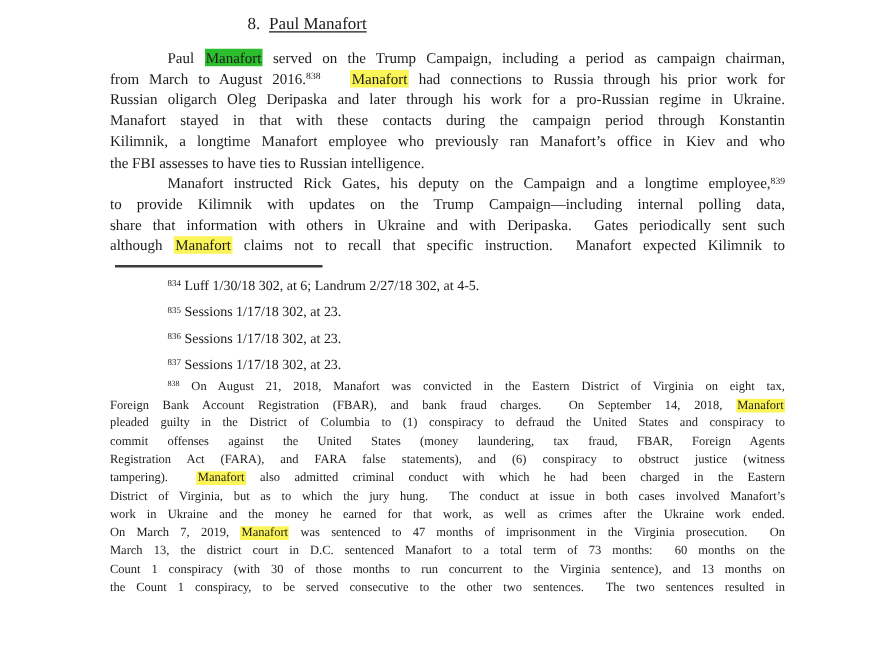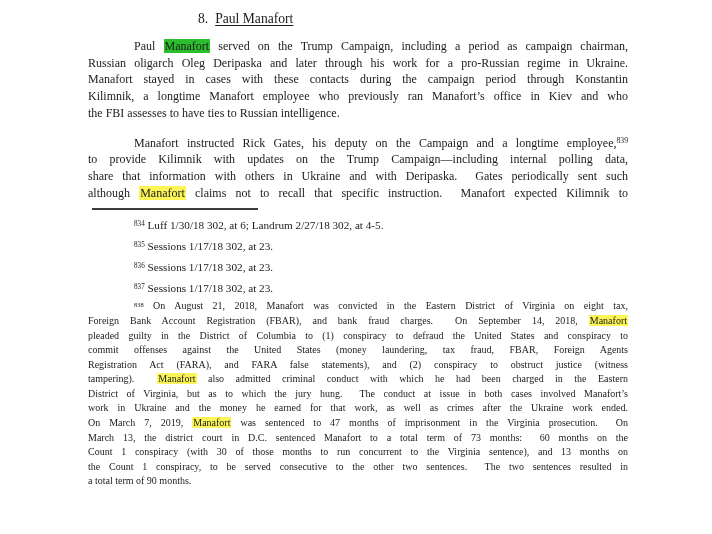--- a/index.html
+++ b/index.html
@@ -9,21 +9,21 @@
     color:var(--text,#1b1b1b);
     font-family:"Liberation Serif","DejaVu Serif",serif;
     padding-left:34px;
   }
   .content{position:absolute;left:88px;top:0;width:540px;}
   .heading{margin-top:10px;font-size:13.6px;line-height:17px;padding-left:110px;white-space:nowrap;}
   .heading .num{margin-right:7px;}
   .heading .title{text-decoration:underline;text-underline-offset:2px;}
   .body-para{font-size:12px;}
   .para1{margin-top:11px;}
-  .para2{margin-top:13px;}
+  .para2{}
   .body-para .line{line-height:16.7px;}
   .line{text-align:justify;text-align-last:justify;-moz-text-align-last:justify;}
   .line.last{text-align-last:left;-moz-text-align-last:left;}
   .line.indent{padding-left:46px;}
   .hl{padding:0 1px;}
   .hl-green{background:var(--highlight-green,#2dbe2d);}
   .hl-yellow{background:var(--highlight-yellow,#fbf558);}
   sup{font-size:0.64em;line-height:0;position:relative;top:-0.42em;vertical-align:baseline;}
   .fn-sep{margin-top:7px;margin-left:4px;width:166px;border-top:2px solid #3c3c3c;}
   .fn-short{margin-top:5px;font-size:11.2px;}
@@ -36,22 +36,23 @@
 
 <div class="page">
   <div class="content">
 
     <div class="heading">
       <span class="num">8.</span><span class="title">Paul Manafort</span>
     </div>
 
     <div class="body-para para1">
         <div class="line indent"><span>Paul </span><span class="hl hl-green">Manafort</span><span> served on the Trump Campaign, including a period as campaign chairman,</span></div>
+        <div class="line"><span>from March to August 2016.</span><sup>838</sup><span>&nbsp;&nbsp; </span><span class="hl hl-yellow">Manafort</span><span> had connections to Russia through his prior work for</span></div>
         <div class="line"><span>Russian oligarch Oleg Deripaska and later through his work for a pro-Russian regime in Ukraine.</span></div>
-        <div class="line"><span>Manafort stayed in cases with these contacts during the campaign period through Konstantin</span></div>
+        <div class="line"><span>Manafort stayed in that with these contacts during the campaign period through Konstantin</span></div>
         <div class="line"><span>Kilimnik, a longtime Manafort employee who previously ran Manafort’s office in Kiev and who</span></div>
         <div class="line last"><span>the FBI assesses to have ties to Russian intelligence.</span></div>
       </div>
 
     <div class="body-para para2">
         <div class="line indent"><span>Manafort instructed Rick Gates, his deputy on the Campaign and a longtime employee,</span><sup>839</sup></div>
         <div class="line"><span>to provide Kilimnik with updates on the Trump Campaign—including internal polling data,</span></div>
         <div class="line"><span>share that information with others in Ukraine and with Deripaska.&nbsp; Gates periodically sent such</span></div>
         <div class="line"><span>although </span><span class="hl hl-yellow">Manafort</span><span> claims not to recall that specific instruction.&nbsp; Manafort expected Kilimnik to</span></div>
       </div>
@@ -63,25 +64,24 @@
         <div class="line last indent"><sup>835</sup><span> Sessions 1/17/18 302, at 23.</span></div>
         <div class="line last indent"><sup>836</sup><span> Sessions 1/17/18 302, at 23.</span></div>
         <div class="line last indent"><sup>837</sup><span> Sessions 1/17/18 302, at 23.</span></div>
       </div>
 
     <div class="fn-long">
         <div class="line indent"><sup>838</sup><span> On August 21, 2018, Manafort was convicted in the Eastern District of Virginia on eight tax,</span></div>
         <div class="line"><span>Foreign Bank Account Registration (FBAR), and bank fraud charges.&nbsp; On September 14, 2018, </span><span class="hl hl-yellow">Manafort</span></div>
         <div class="line"><span>pleaded guilty in the District of Columbia to (1) conspiracy to defraud the United States and conspiracy to</span></div>
         <div class="line"><span>commit offenses against the United States (money laundering, tax fraud, FBAR, Foreign Agents</span></div>
-        <div class="line"><span>Registration Act (FARA), and FARA false statements), and (2) conspiracy to obstruct justice (witness</span></div>
+        <div class="line"><span>Registration Act (FARA), and FARA false statements), and (6) conspiracy to obstruct justice (witness</span></div>
         <div class="line"><span>tampering).&nbsp; </span><span class="hl hl-yellow">Manafort</span><span> also admitted criminal conduct with which he had been charged in the Eastern</span></div>
         <div class="line"><span>District of Virginia, but as to which the jury hung.&nbsp; The conduct at issue in both cases involved Manafort’s</span></div>
         <div class="line"><span>work in Ukraine and the money he earned for that work, as well as crimes after the Ukraine work ended.</span></div>
         <div class="line"><span>On March 7, 2019, </span><span class="hl hl-yellow">Manafort</span><span> was sentenced to 47 months of imprisonment in the Virginia prosecution.&nbsp; On</span></div>
         <div class="line"><span>March 13, the district court in D.C. sentenced Manafort to a total term of 73 months:&nbsp; 60 months on the</span></div>
         <div class="line"><span>Count 1 conspiracy (with 30 of those months to run concurrent to the Virginia sentence), and 13 months on</span></div>
         <div class="line"><span>the Count 1 conspiracy, to be served consecutive to the other two sentences.&nbsp; The two sentences resulted in</span></div>
-        <div class="line last"><span>a total term of 90 months.</span></div>
       </div>
 
   </div>
 </div>
 
 </body></html>

